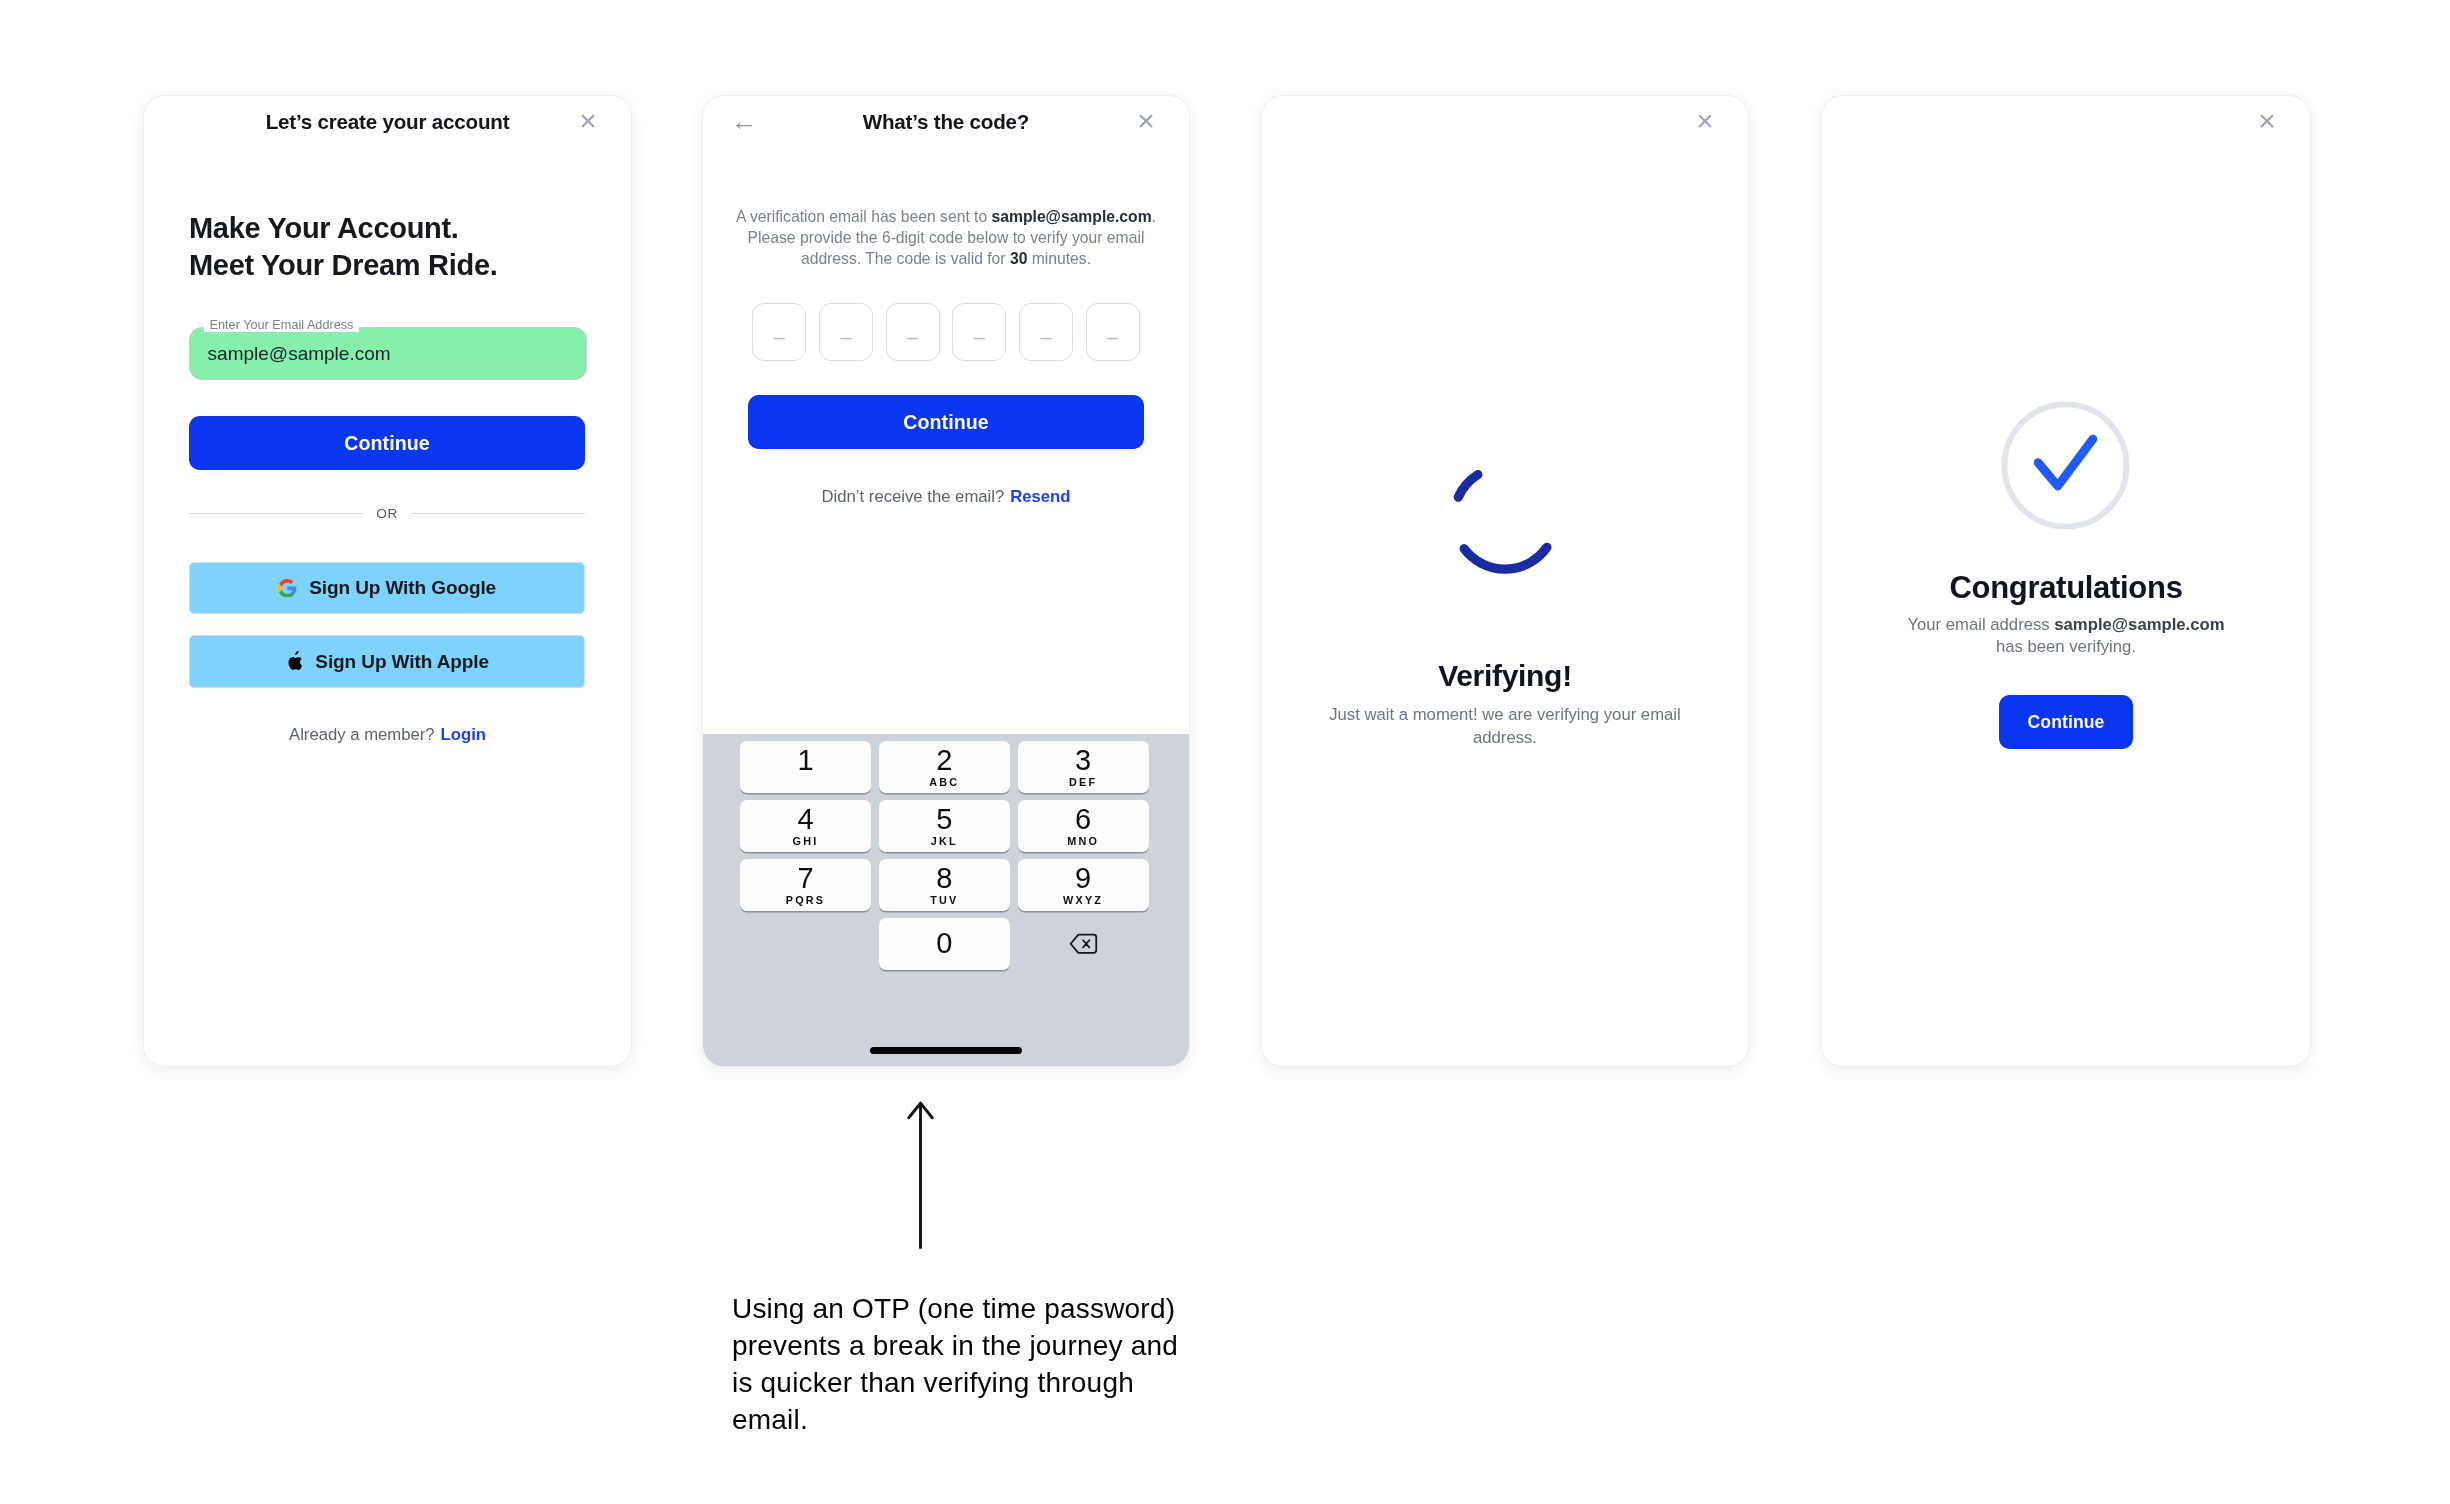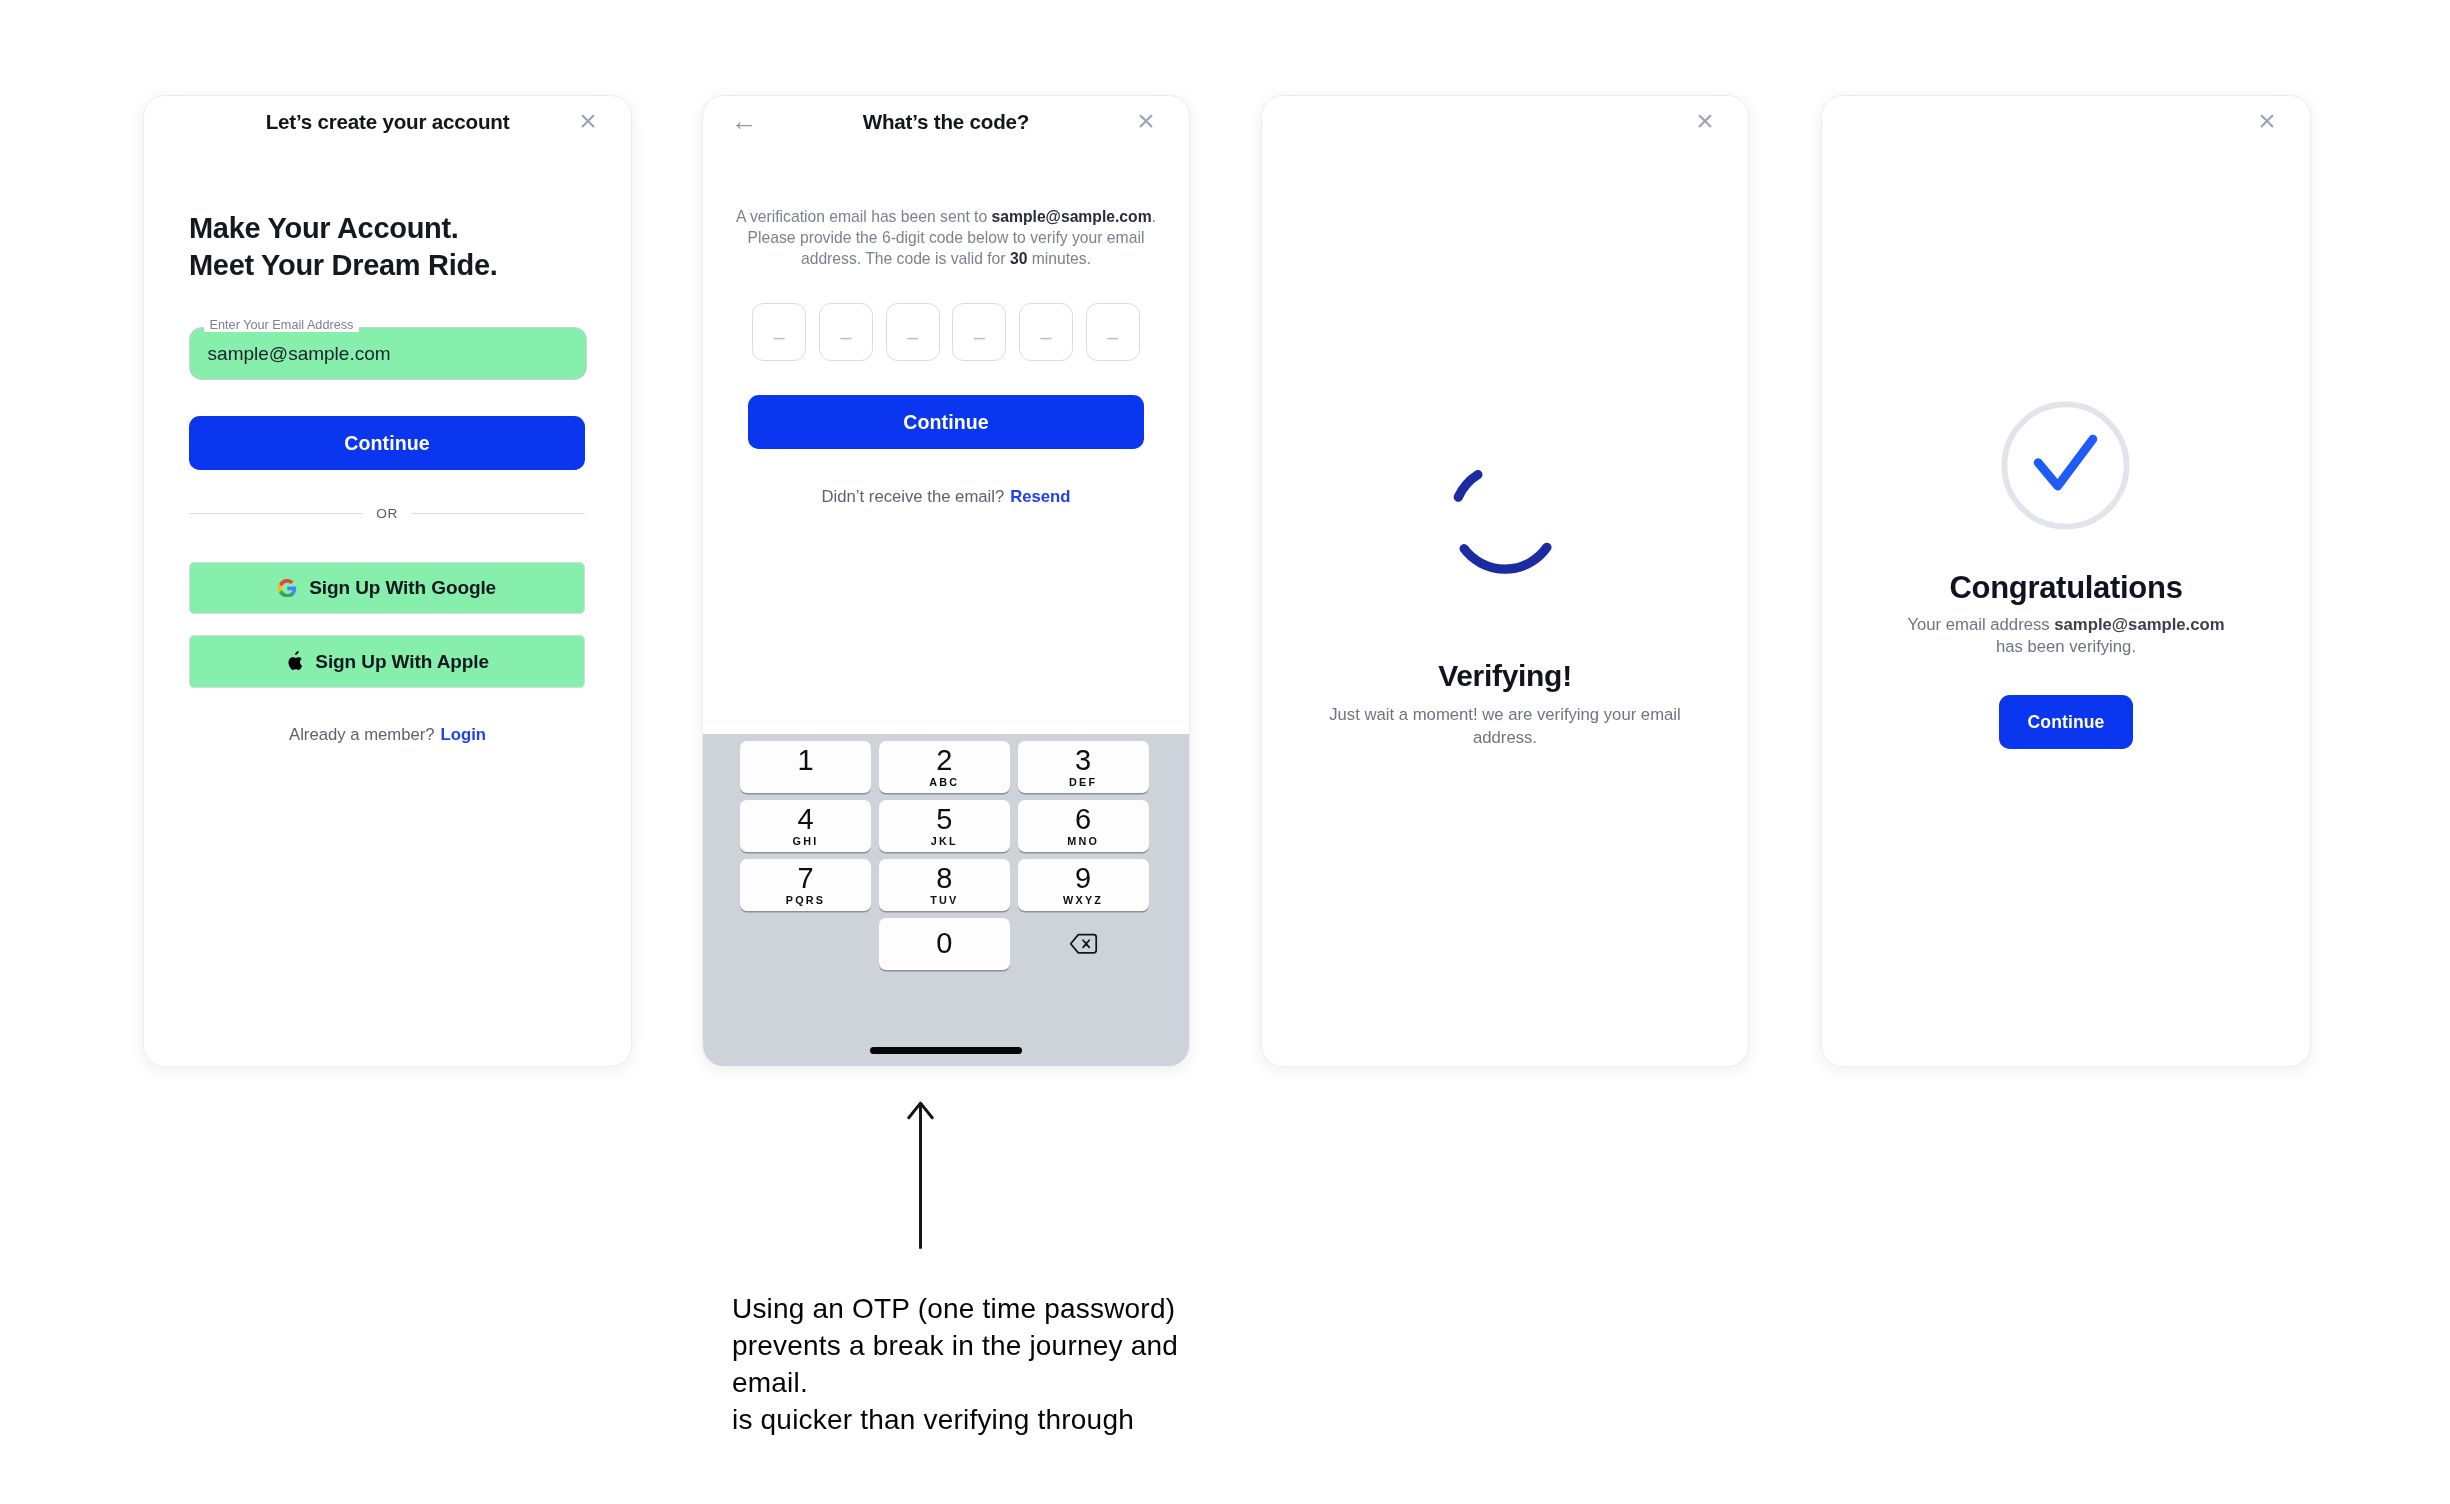--- a/index.html
+++ b/index.html
@@ -27,21 +27,21 @@
                border-radius:12.7px;background:#86efac;}
   .email-label{position:absolute;top:-9.8px;left:13.7px;background:#fff;padding:0 5.9px;font-size:12.7px;color:#7b818d;}
   .email-value{position:absolute;left:17.6px;top:0;bottom:0;display:flex;align-items:center;font-size:19px;color:#20242e;}
   .btn-primary{position:absolute;background:#0b36f0;border:none;border-radius:10.8px;color:#fff;
                font-weight:700;font-size:19.6px;display:flex;align-items:center;justify-content:center;
                cursor:pointer;font-family:Liberation Sans, sans-serif;letter-spacing:0.1px;text-align:center;}
   #c1-continue{left:45px;top:320px;width:396px;height:54px;}
   .or-row{position:absolute;left:45px;right:46px;top:409px;height:17.6px;display:flex;align-items:center;gap:13.7px;}
   .or-line{flex:1;height:1.4px;background:#d9dce1;}
   .or-text{font-size:13.7px;color:#565d68;letter-spacing:0.5px;}
-  .btn-social{position:absolute;left:45px;width:396px;background:#86efac;border:1.6px solid #d6d9e0;border-radius:5px;
+  .btn-social{position:absolute;left:45px;width:396px;background:#7dd3fc;border:1.6px solid #d6d9e0;border-radius:5px;
               display:flex;align-items:center;justify-content:center;gap:12.7px;cursor:pointer;font-family:inherit;}
   .btn-social .lbl{font-size:19px;font-weight:700;color:#15181f;letter-spacing:-0.1px;}
   #c1-google{top:466px;height:52px;}
   #c1-apple{top:539px;height:53px;}
   .member-row{position:absolute;left:0;right:0;top:629px;display:flex;justify-content:center;gap:5.9px;font-size:16.7px;}
   .member-prompt{color:#5c6270;}
   .link{color:#1d40f2;font-weight:700;cursor:pointer;}
 
   
   .otp-info{position:absolute;left:27.4px;right:27.4px;top:110px;text-align:center;font-size:15.7px;
@@ -285,18 +285,18 @@
 
   <div class="anno-arrow">
     <svg width="43" height="167" viewBox="0 0 44 170" fill="none">
       <path d="M22 16 L22 164" stroke="#131313" stroke-width="3"></path>
       <path d="M10 30 L22 15 L34 30" stroke="#131313" stroke-width="3" stroke-linecap="round" stroke-linejoin="round"></path>
     </svg>
   </div>
   <div class="anno-text" id="anno-text">
       <div>Using an OTP (one time password)</div>
       <div>prevents a break in the journey and</div>
+      <div>is quicker than verifying through</div>
       <div>email.</div>
-      <div>is quicker than verifying through</div>
     </div>
 
 </div>
 
 
 </body></html>

